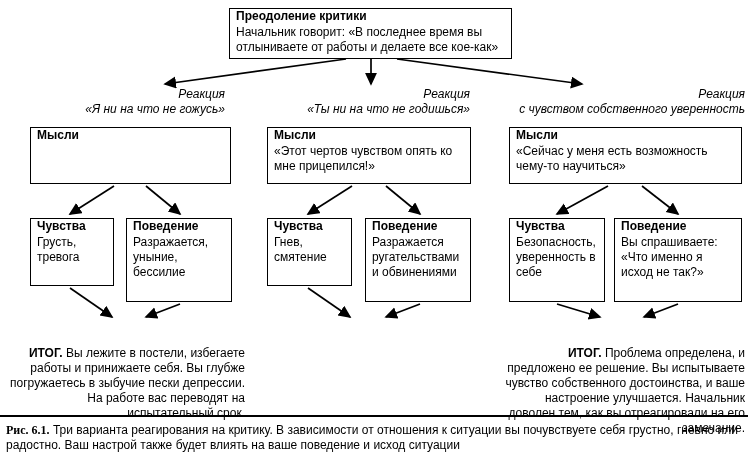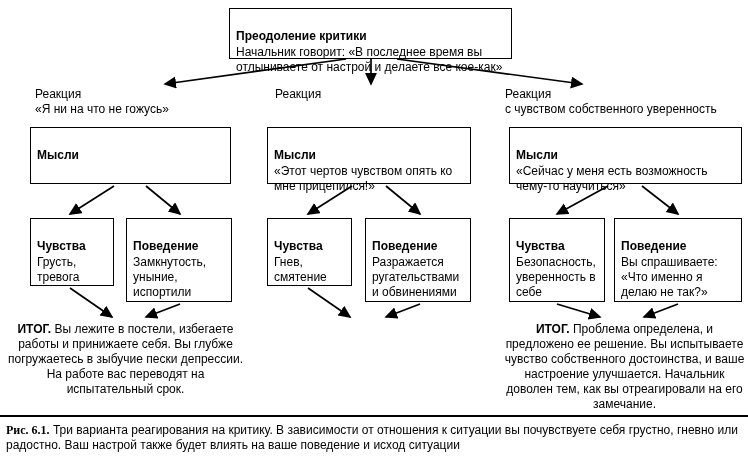--- a/index.html
+++ b/index.html
@@ -20,28 +20,29 @@
   svg.arrows {
     position: absolute;
     left: 0; top: 0;
     width: 748px; height: 457px;
     pointer-events: none;
   }
   .box {
     position: absolute;
     border: 1.5px solid #000;
     background: #fff;
-    padding: 20px 6px;
+    padding: 0 6px;
   }
   .box .title { font-weight: bold; margin-bottom: 1px; }
   .reaction {
     position: absolute;
-    text-align: left;
+    font-style: italic;
+    text-align: right;
   }
-  .outcome { position: absolute; text-align: center; }
+  .outcome { position: absolute; text-align: right; margin-top: 24px; }
   .outcome b { font-weight: bold; }
   .caption-rule {
     position: absolute;
     left: 0; top: 415px;
     width: 748px; height: 2px;
     background: #000;
   }
   .caption { position: absolute; left: 6px; right: 6px; top: 423px; }
   .caption b { font-weight: bold; font-family: Liberation Serif, serif; }
 </style>
@@ -71,44 +72,45 @@
     <line x1="70" y1="288" x2="112" y2="317" stroke="#000" stroke-width="1.7" marker-end="url(#ah)"></line>
     <line x1="180" y1="304" x2="146" y2="317" stroke="#000" stroke-width="1.7" marker-end="url(#ah)"></line>
     <line x1="308" y1="288" x2="350" y2="317" stroke="#000" stroke-width="1.7" marker-end="url(#ah)"></line>
     <line x1="420" y1="304" x2="386" y2="317" stroke="#000" stroke-width="1.7" marker-end="url(#ah)"></line>
     <line x1="557" y1="304" x2="600" y2="317" stroke="#000" stroke-width="1.7" marker-end="url(#ah)"></line>
     <line x1="678" y1="304" x2="644" y2="317" stroke="#000" stroke-width="1.7" marker-end="url(#ah)"></line>
   </svg>
 
   <div class="box" style="left:229px; top:8px; width:283px; height:51px;">
     <div class="title">Преодоление критики</div>
-    <div>Начальник говорит: «В последнее время вы отлыниваете от настрой и делаете все кое-как»</div>
+    <div>Начальник говорит: «В последнее время вы отлыниваете от работы и делаете все кое-как»</div>
   </div>
 
   <div class="reaction" style="left:35px; top:87px; width:190px;">
     <div>Реакция</div>
     <div>«Я ни на что не гожусь»</div>
   </div>
   <div class="box" style="left:30px; top:127px; width:201px; height:57px;">
     <div class="title">Мысли</div>
   </div>
   <div class="box" style="left:30px; top:218px; width:84px; height:68px;">
     <div class="title">Чувства</div>
     <div>Грусть, тревога</div>
   </div>
   <div class="box" style="left:126px; top:218px; width:106px; height:84px;">
     <div class="title">Поведение</div>
-    <div>Замкнутость, уныние, испортили</div>
+    <div>Разражается, уныние, бессилие</div>
   </div>
   <div class="outcome" style="left:6px; top:322px; width:239px;">
     <b>ИТОГ.</b> <span>Вы лежите в постели, избегаете работы и принижаете себя. Вы глубже погружаетесь в зыбучие пески депрессии. На работе вас переводят на испытательный срок.</span>
   </div>
 
   <div class="reaction" style="left:275px; top:87px; width:195px;">
     <div>Реакция</div>
+    <div>«Ты ни на что не годишься»</div>
   </div>
   <div class="box" style="left:267px; top:127px; width:204px; height:57px;">
     <div class="title">Мысли</div>
     <div>«Этот чертов чувством опять ко мне прицепился!»</div>
   </div>
   <div class="box" style="left:267px; top:218px; width:85px; height:68px;">
     <div class="title">Чувства</div>
     <div>Гнев, смятение</div>
   </div>
   <div class="box" style="left:365px; top:218px; width:106px; height:84px;">
@@ -123,21 +125,21 @@
   <div class="box" style="left:509px; top:127px; width:233px; height:57px;">
     <div class="title">Мысли</div>
     <div>«Сейчас у меня есть возможность чему-то научиться»</div>
   </div>
   <div class="box" style="left:509px; top:218px; width:96px; height:84px;">
     <div class="title">Чувства</div>
     <div>Безопасность, уверенность в себе</div>
   </div>
   <div class="box" style="left:614px; top:218px; width:128px; height:84px;">
     <div class="title">Поведение</div>
-    <div>Вы спрашиваете: «Что именно я делаю не так?»</div>
+    <div>Вы спрашиваете: «Что именно я исход не так?»</div>
   </div>
   <div class="outcome" style="left:504px; top:322px; width:241px;">
     <b>ИТОГ.</b> <span>Проблема определена, и предложено ее решение. Вы испытываете чувство собственного достоинства, и ваше настроение улучшается. Начальник доволен тем, как вы отреагировали на его замечание.</span>
   </div>
 
   <div class="caption-rule"></div>
   <div class="caption">
     <b>Рис. 6.1.</b> <span>Три варианта реагирования на критику. В зависимости от отношения к ситуации вы почувствуете себя грустно, гневно или радостно. Ваш настрой также будет влиять на ваше поведение и исход ситуации</span>
   </div>
 

